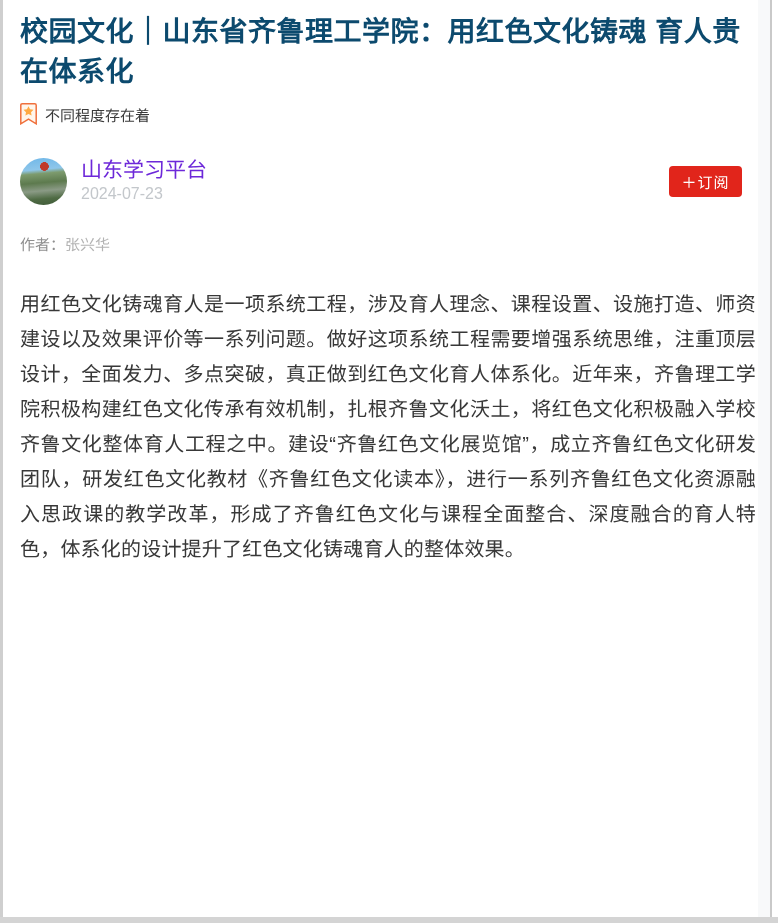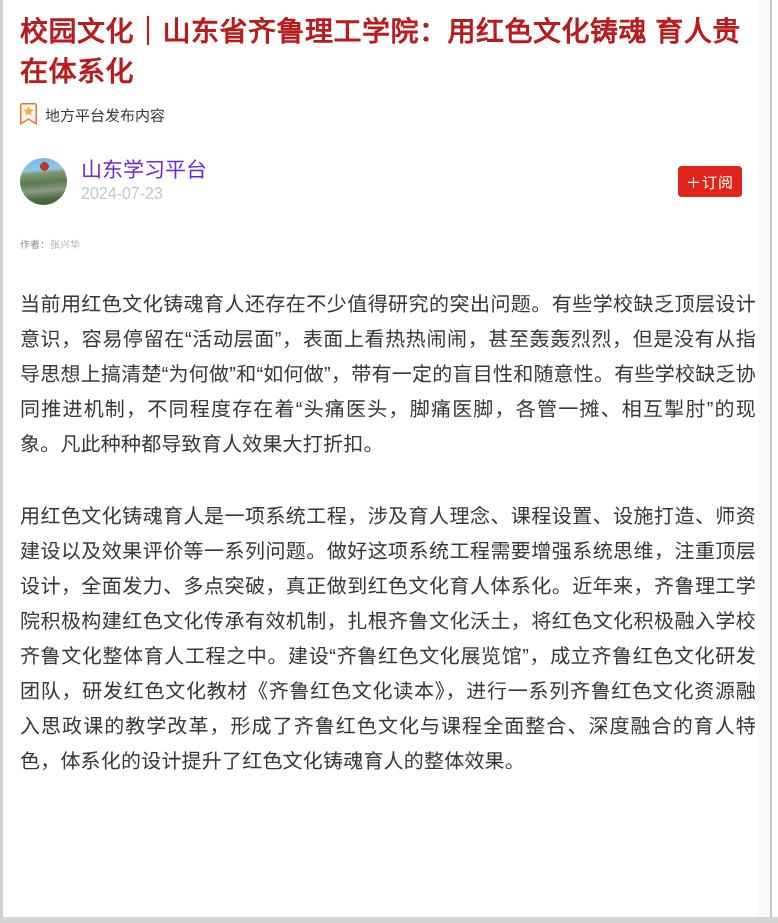--- a/index.html
+++ b/index.html
@@ -33,21 +33,21 @@
   }
   .content {
     position: relative;
     z-index: 2;
     padding: 12px 22px 0 20px;
   }
   h1.article-title {
     font-size: 28px;
     line-height: 40px;
     font-weight: 700;
-    color: #b91c1c;
+    color: #0c4a6e;
     letter-spacing: 0.5px;
   }
   .badge-row {
     margin-top: 11px;
     display: flex;
     align-items: center;
     gap: 8px;
   }
   .badge-icon { width: 17px; height: 22px; flex: 0 0 auto; display: block; }
   .badge-label {
@@ -76,37 +76,37 @@
   }
   .publish-date {
     font-size: 16px;
     color: #c3c7cb;
     line-height: 20px;
     margin-top: 3px;
   }
   .subscribe-btn {
     margin-left: auto;
     margin-right: 14px;
-    width: 64px;
+    width: 73px;
     height: 31px;
     background: #e1251b;
     color: #ffffff;
     border: none;
     border-radius: 4px;
     font-size: 15px;
     font-family: inherit;
     cursor: pointer;
     display: flex;
     align-items: center;
     justify-content: center;
     letter-spacing: 1px;
   }
   .author-line {
     margin-top: 29px;
-    font-size: 10px;
+    font-size: 15px;
     line-height: 22px;
   }
   .author-label { color: #8f8f8f; }
   .author-name { color: #b3b3b3; }
   .body-text { margin-top: 31px; padding-right: 0; }
   .body-text p {
     font-size: 20px;
     line-height: 35px;
     color: #383838;
     text-align: justify;
@@ -121,38 +121,37 @@
   <div class="right-gutter"></div>
   <div class="content">
 
     <h1 class="article-title">校园文化｜山东省齐鲁理工学院：用红色文化铸魂 育人贵在体系化</h1>
 
     <div class="badge-row">
       <svg class="badge-icon" viewBox="0 0 17 22">
         <path d="M2.2,0.8 h12.6 q1.4,0 1.4,1.4 v18.6 l-7.7,-4.6 l-7.7,4.6 v-18.6 q0,-1.4 1.4,-1.4 z" fill="#fff6ec" stroke="#f0703c" stroke-width="1.5"></path>
         <path d="M8.5,3.2 l1.55,3.1 3.45,0.5 -2.5,2.4 0.6,3.4 -3.1,-1.6 -3.1,1.6 0.6,-3.4 -2.5,-2.4 3.45,-0.5 z" fill="#ffaa43"></path>
       </svg>
-      <span class="badge-label">地方平台发布内容</span>
+      <span class="badge-label">不同程度存在着</span>
     </div>
 
     <div class="author-row">
       <div class="avatar"></div>
       <div class="author-info">
         <div class="publisher-name">山东学习平台</div>
         <div class="publish-date">2024-07-23</div>
       </div>
       <button class="subscribe-btn">＋订阅</button>
     </div>
 
     <div class="author-line">
       <span class="author-label">作者：</span><span class="author-name">张兴华</span>
     </div>
 
     <div class="body-text">
-      <p>当前用红色文化铸魂育人还存在不少值得研究的突出问题。有些学校缺乏顶层设计意识，容易停留在“活动层面”，表面上看热热闹闹，甚至轰轰烈烈，但是没有从指导思想上搞清楚“为何做”和“如何做”，带有一定的盲目性和随意性。有些学校缺乏协同推进机制，不同程度存在着“头痛医头，脚痛医脚，各管一摊、相互掣肘”的现象。凡此种种都导致育人效果大打折扣。</p>
       <p>用红色文化铸魂育人是一项系统工程，涉及育人理念、课程设置、设施打造、师资建设以及效果评价等一系列问题。做好这项系统工程需要增强系统思维，注重顶层设计，全面发力、多点突破，真正做到红色文化育人体系化。近年来，齐鲁理工学院积极构建红色文化传承有效机制，扎根齐鲁文化沃土，将红色文化积极融入学校齐鲁文化整体育人工程之中。建设“齐鲁红色文化展览馆”，成立齐鲁红色文化研发团队，研发红色文化教材《齐鲁红色文化读本》，进行一系列齐鲁红色文化资源融入思政课的教学改革，形成了齐鲁红色文化与课程全面整合、深度融合的育人特色，体系化的设计提升了红色文化铸魂育人的整体效果。</p>
     </div>
 
   </div>
 
   <div class="edge-left"></div>
   <div class="edge-right-line"></div>
   <div class="edge-bottom"></div>
 </div>
 

